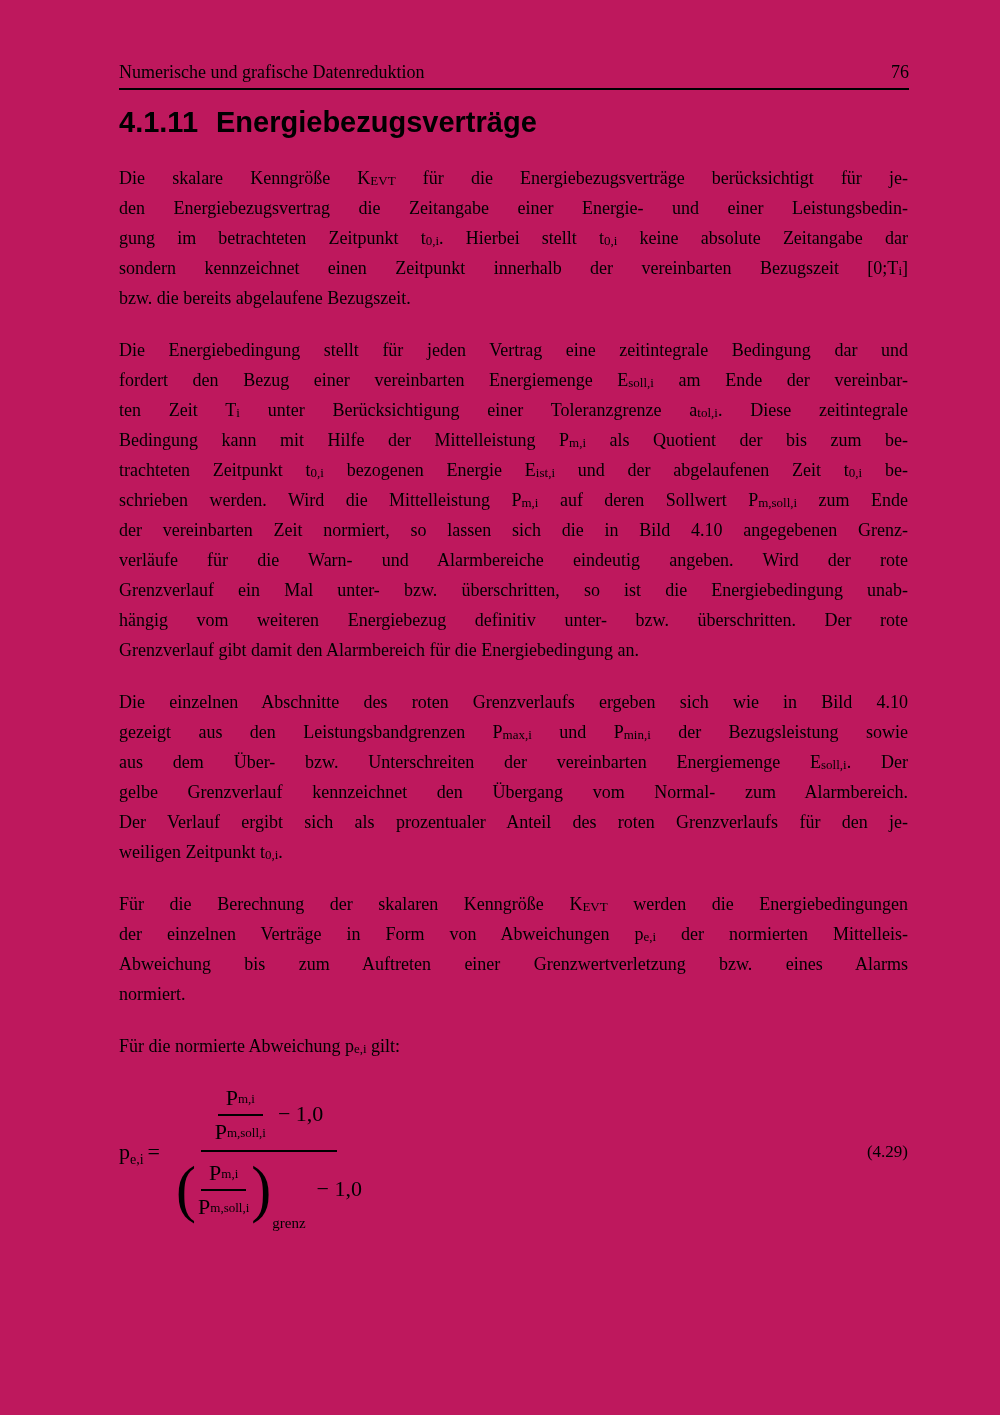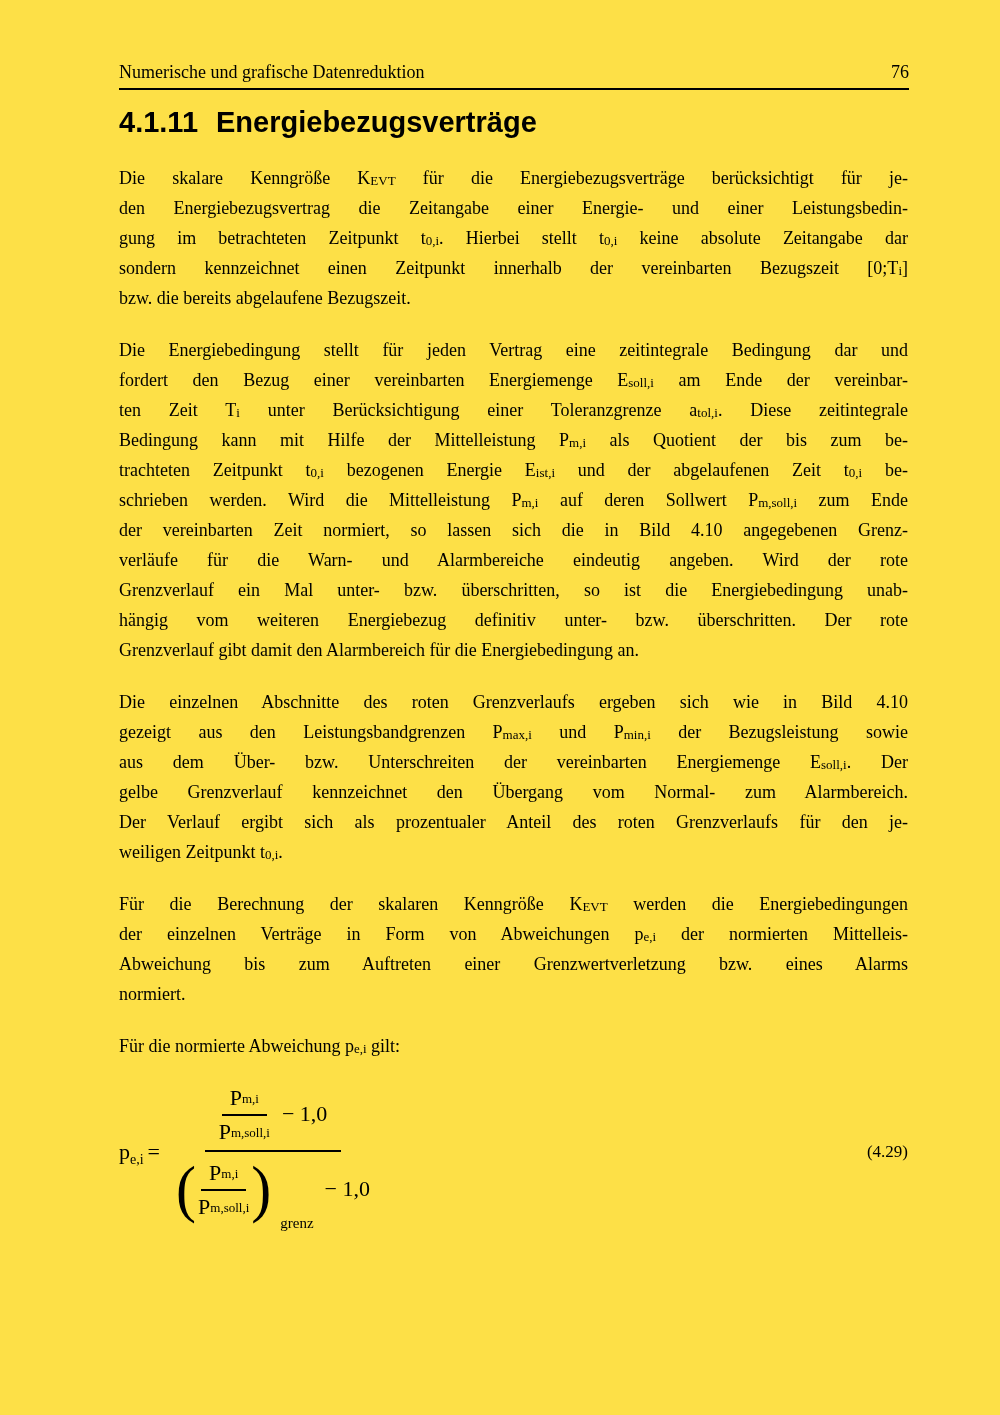--- a/index.html
+++ b/index.html
@@ -4,21 +4,21 @@
 <style>
   html, body { margin: 0; padding: 0; }
   body {
     width: 1000px; height: 1415px;
     background: #ffffff; color: #000000;
     font-family: "Liberation Serif", serif;
   }
   .page {
     position: relative;
     width: 1000px; height: 1415px;
-    background: #fde047;
+    background: #be185d;
     overflow: hidden;
   }
   .running-head {
     position: absolute;
     left: 119px; right: 91px; top: 62px;
     display: flex;
     justify-content: space-between;
     align-items: baseline;
     font-size: 18px;
     border-bottom: 2px solid #000;
@@ -98,21 +98,20 @@
     transform: scaleY(1.05);
   }
   .paren.open { margin-right: 2px; }
   .paren.close { margin-left: 2px; }
   .limit-sub {
     font-size: 15px;
     align-self: flex-end;
     position: relative;
     top: 12px;
     left: 1px;
-    margin-left: 8px;
   }
   .equation-number { font-size: 17px; padding-right: 0px; }
 </style>
 </head>
 <body>
 
 <div class="page">
 
   <div class="running-head">
     <span>Numerische und grafische Datenreduktion</span>

